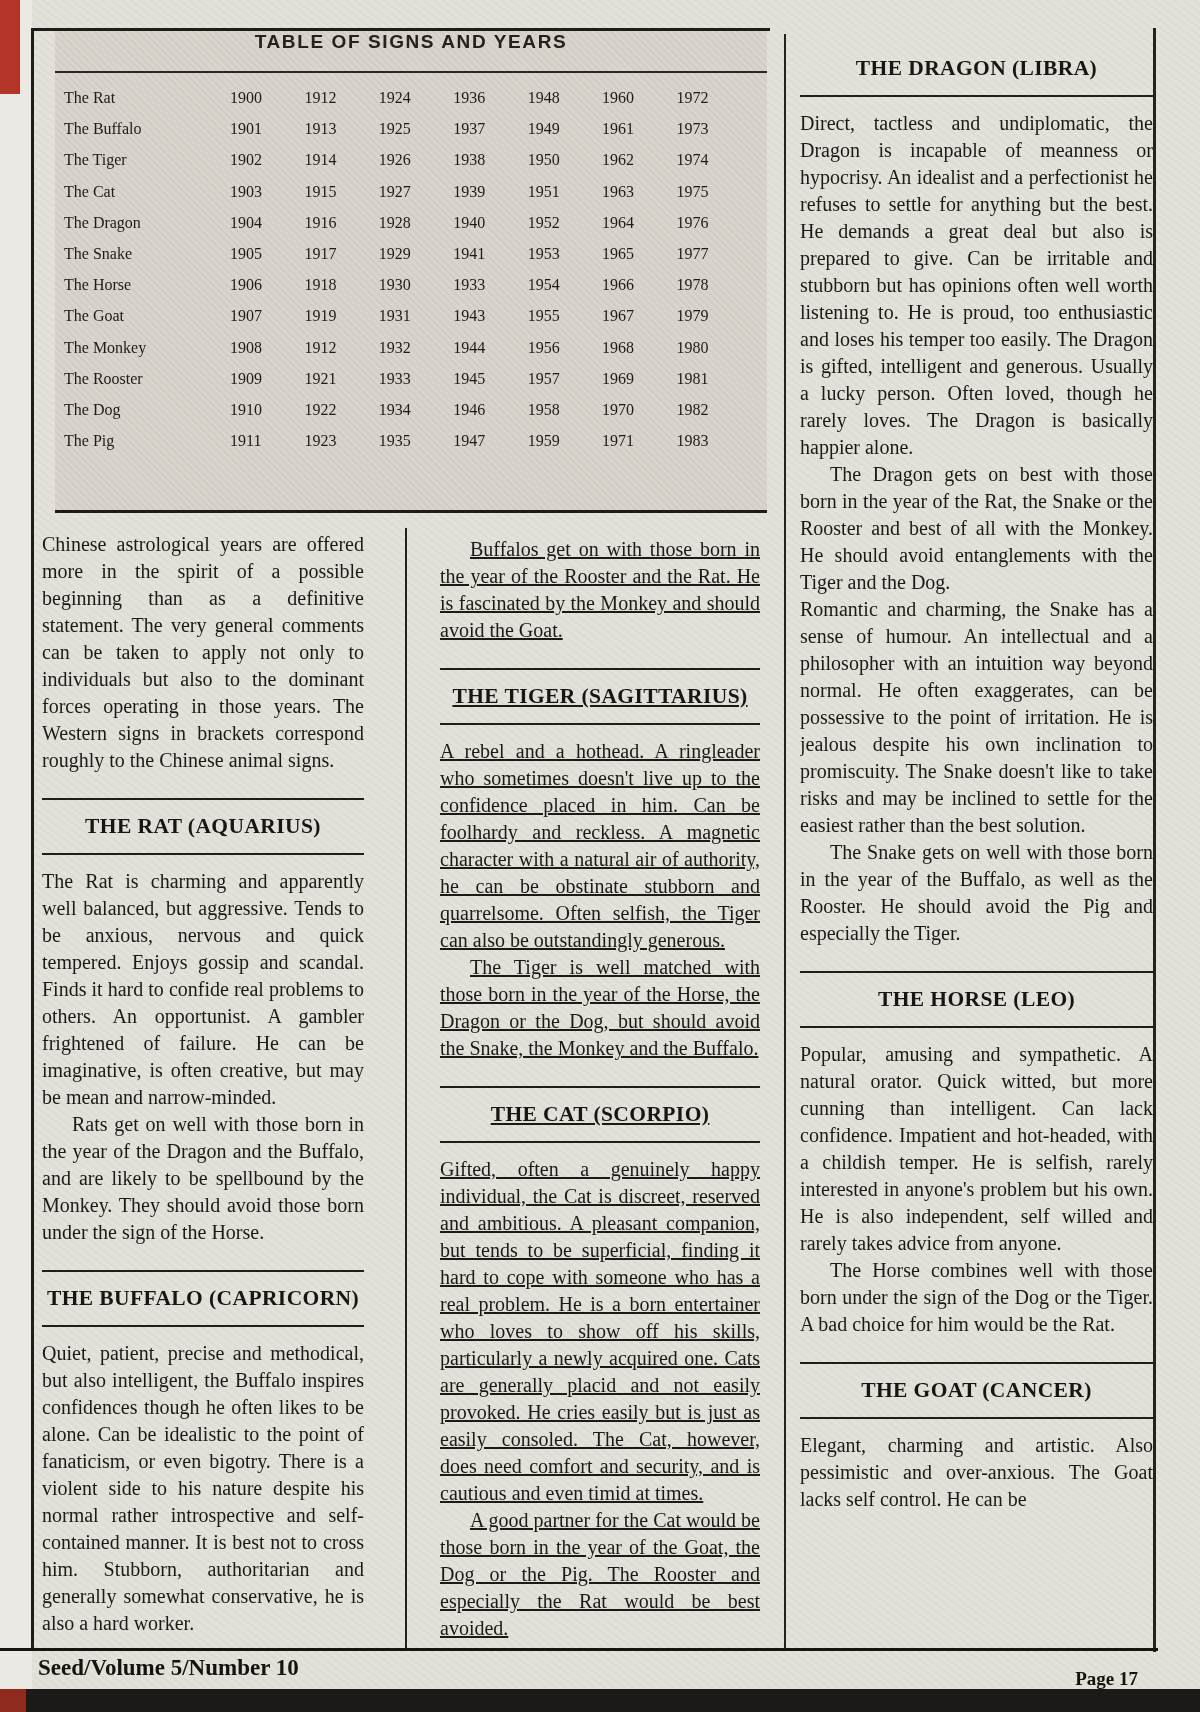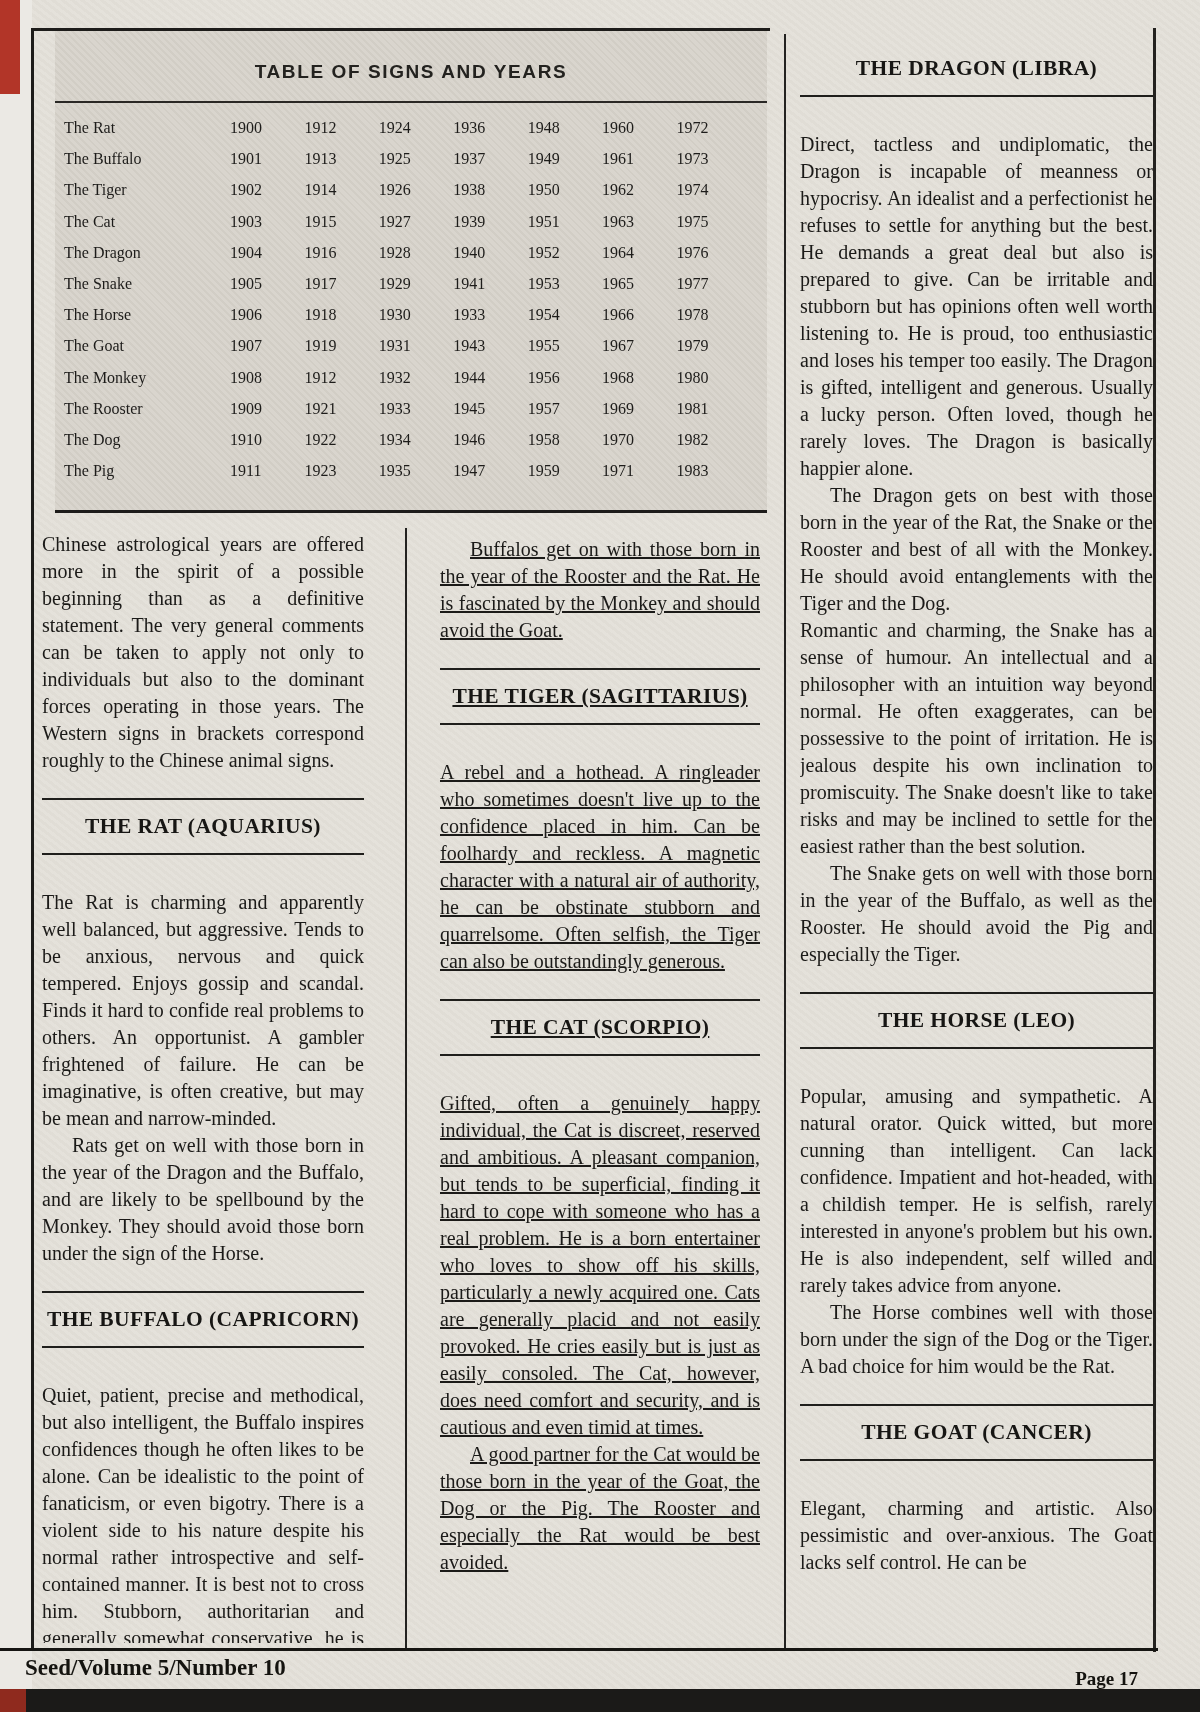--- a/index.html
+++ b/index.html
@@ -24,49 +24,49 @@
 
   .table-box {
     position:absolute; left:55px; top:31px; width:712px; height:482px;
     background:
       repeating-linear-gradient(45deg, rgba(90,85,75,0.05) 0 2px, rgba(255,255,255,0.03) 2px 5px),
       #d8d4cc;
     border-bottom:3px solid #1d1c1a;
     box-sizing:border-box;
   }
   .table-title {
-    padding-top:30px; height:40px;
+    height:40px;
     text-align:center;
     font-family:"Liberation Sans","DejaVu Sans",sans-serif;
     font-weight:bold; font-size:19px; letter-spacing:1.6px; color:#23221f;
     border-bottom:2.5px solid #2a2825;
   }
   .table-rows { padding:9px 16px 0 9px; }
   .trow { display:flex; height:31.2px; line-height:31.2px; font-size:16px; color:#1d1c1a; }
   .trow .sign { width:166px; flex:0 0 166px; }
   .trow .yr   { flex:1; }
 
   .col { position:absolute; font-size:20px; line-height:27px; text-align:justify; overflow:hidden; }
   .col-left  { left:42px;  top:531px; width:322px; height:1112px; }
   .col-mid   { left:440px; top:536px; width:320px; height:1106px;text-decoration:underline; }
   .col-right { left:800px; top:40px;  width:353px; height:1604px; }
   .col p { margin:0; }
   .col p.ind { text-indent:30px; }
 
-  .sec { margin:24px 0 34px; }
+  .sec { margin:24px 0 13px; }
   .sec.first { margin-top:2px; }
   .sec .rule { border-top:2px solid #1f1e1b; }
   .sec .h {
     text-align:center; font-weight:bold; font-size:21.5px;
     letter-spacing:0.4px; padding:13px 4px; color:#171614; text-align:center; text-indent:0;
   }
 
   .footer-rule { position:absolute; left:0; top:1648px; width:1158px; border-top:3px solid #161512; }
   .footer-left {
-    position:absolute; left:25px; top:1655px;
+    position:absolute; left:38px; top:1655px;
     font-weight:bold; font-size:23px; color:#14130f;text-align:center;
   }
   .footer-right {
     position:absolute; right:62px; top:1668px;
     font-weight:bold; font-size:19px; color:#14130f;
   }
   .bottom-bar { position:absolute; left:0; top:1689px; width:1200px; height:23px; background:#1b1a18; }
   .bottom-red { position:absolute; left:0; top:0; width:26px; height:100%; background:#8f2a1e; }
 </style>
 </head>
@@ -225,20 +225,21 @@
       <p>Quiet, patient, precise and methodical, but also intelligent, the Buffalo inspires confidences though he often likes to be alone. Can be idealistic to the point of fanaticism, or even bigotry. There is a violent side to his nature despite his normal rather introspective and self-contained manner. It is best not to cross him. Stubborn, authoritarian and generally somewhat conservative, he is also a hard worker.</p>
     </div>
   <div class="col col-mid" id="col-mid">
       <p class="ind">Buffalos get on with those born in the year of the Rooster and the Rat. He is fascinated by the Monkey and should avoid the Goat.</p>
       <div class="sec">
         <div class="rule top"></div>
         <div class="h">THE TIGER (SAGITTARIUS)</div>
         <div class="rule"></div>
       </div>
       <p>A rebel and a hothead. A ringleader who sometimes doesn't live up to the confidence placed in him. Can be foolhardy and reckless. A magnetic character with a natural air of authority, he can be obstinate stubborn and quarrelsome. Often selfish, the Tiger can also be outstandingly generous.</p>
+      <p class="ind">The Tiger is well matched with those born in the year of the Horse, the Dragon or the Dog, but should avoid the Snake, the Monkey and the Buffalo.</p>
       <div class="sec">
         <div class="rule top"></div>
         <div class="h">THE CAT (SCORPIO)</div>
         <div class="rule"></div>
       </div>
       <p>Gifted, often a genuinely happy individual, the Cat is discreet, reserved and ambitious. A pleasant companion, but tends to be superficial, finding it hard to cope with someone who has a real problem. He is a born entertainer who loves to show off his skills, particularly a newly acquired one. Cats are generally placid and not easily provoked. He cries easily but is just as easily consoled. The Cat, however, does need comfort and security, and is cautious and even timid at times.</p>
       <p class="ind">A good partner for the Cat would be those born in the year of the Goat, the Dog or the Pig. The Rooster and especially the Rat would be best avoided.</p>
     </div>
   <div class="col col-right" id="col-right">
       <div class="sec first">

